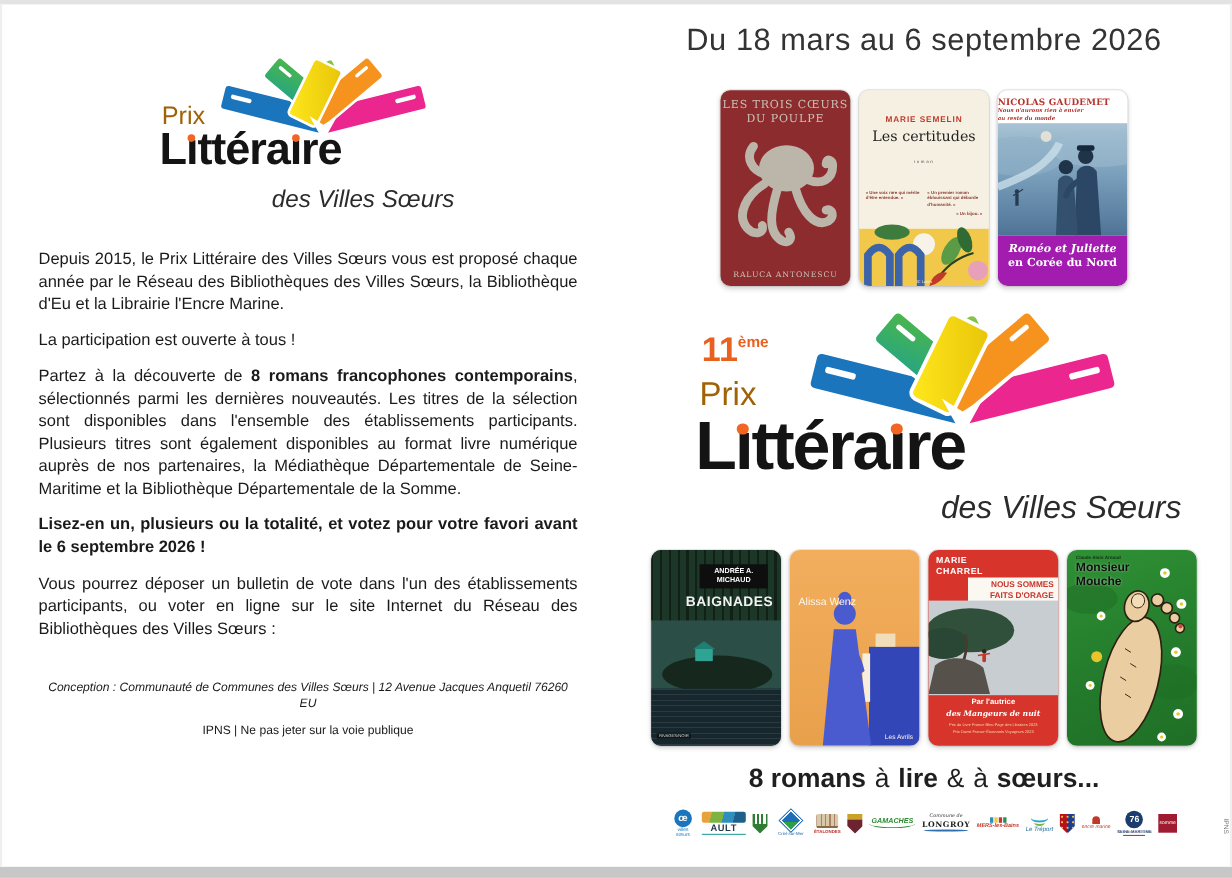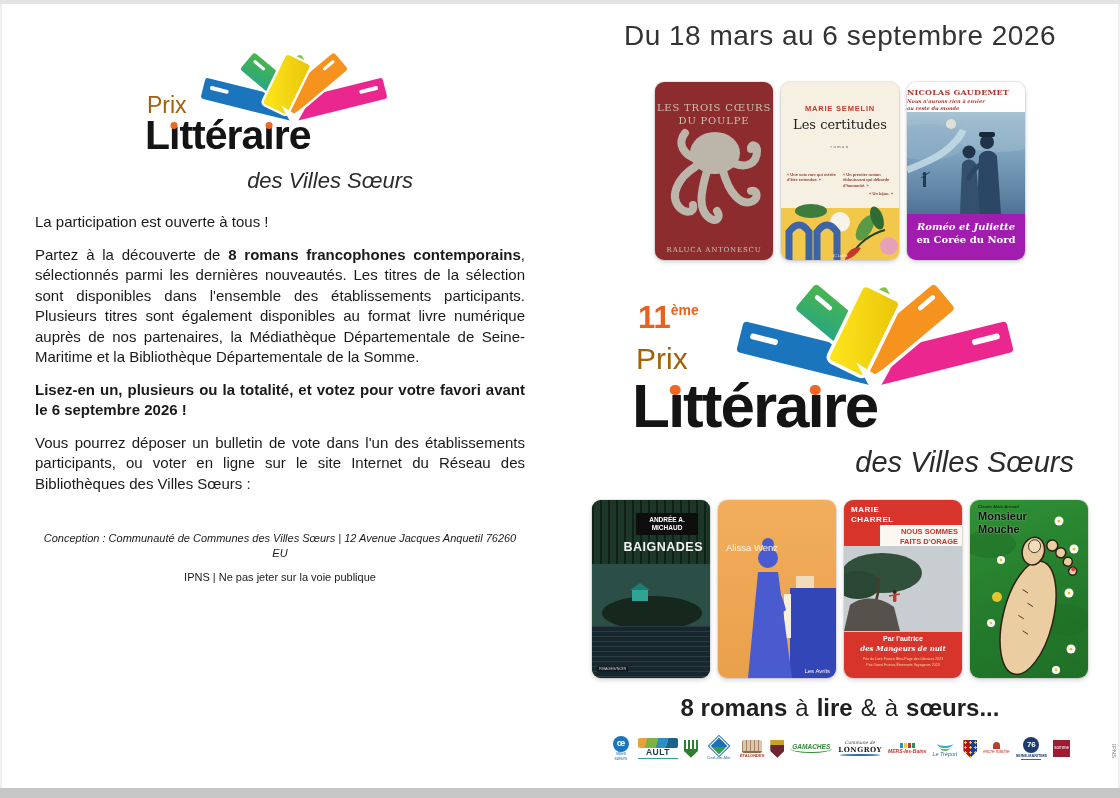--- a/index.html
+++ b/index.html
@@ -74,21 +74,21 @@
            padding:5px 7px;box-sizing:border-box}
   .b1-author{font-size:6px;color:#444;text-align:right}
   .b1-title{margin-top:3px;padding-left:32px;font-family:"DejaVu Serif",serif;font-size:9.5px;
             color:#111;text-align:right;line-height:1.25}
   .b1-roman{position:absolute;right:7px;bottom:4px;font-size:4px;letter-spacing:1px;color:#666}
   .b1-pub{position:absolute;left:7px;bottom:4px;font-size:4px;color:#2C5BA8}
   .b1-pub i{display:inline-block;width:4px;height:4px;background:#2C5BA8;margin-right:1px}
 
   
   .b2{background:#8D2C2E;text-align:center}
-  .b2-title{margin-top:20px;font-family:"DejaVu Serif",serif;font-size:10px;letter-spacing:.8px;
+  .b2-title{margin-top:8px;font-family:"DejaVu Serif",serif;font-size:10px;letter-spacing:.8px;
             color:#C8C1B4;line-height:1.25}
   .b2-oct{position:absolute;left:0;top:32px;width:118px;height:120px}
   .b2-author{position:absolute;bottom:6px;width:100%;font-family:"DejaVu Serif",serif;
              font-size:7px;letter-spacing:.8px;color:#C8C1B4}
 
   
   .b3{background:#F5F0E2;text-align:center}
   .b3-author{margin-top:22px;font-size:7.5px;font-weight:bold;letter-spacing:.8px;color:#BF3A2B}
   .b3-title{margin-top:4px;font-family:"DejaVu Serif",serif;font-size:13px;color:#222}
   .b3-roman{margin-top:12px;font-size:4px;letter-spacing:1.5px;color:#555}
@@ -255,20 +255,21 @@
     <div class="logo logo-left">
       <svg class="book" viewBox="0 0 260 100">
           <use href="#bookLogo"></use>
         </svg>
       <div class="prix">Prix</div>
       <div class="word"><span>L</span><span class="iw">ı</span><span>ttéra</span><span class="iw">ı</span><span>re</span></div>
       <div class="sub">des Villes Sœurs</div>
     </div>
 
     <div class="ltext">
+      <p class="para first">Depuis 2015, le Prix Littéraire des Villes Sœurs vous est proposé chaque année par le Réseau des Bibliothèques des Villes Sœurs, la Bibliothèque d'Eu et la Librairie l'Encre Marine.</p>
       <p class="para single">La participation est ouverte à tous !</p>
       <p class="para"><span>Partez à la découverte de </span><b>8 romans francophones contemporains</b><span>, sélectionnés parmi les dernières nouveautés. Les titres de la sélection sont disponibles dans l'ensemble des établissements participants. Plusieurs titres sont également disponibles au format livre numérique auprès de nos partenaires, la Médiathèque Départementale de Seine-Maritime et la Bibliothèque Départementale de la Somme.</span></p>
       <p class="para allbold">Lisez-en un, plusieurs ou la totalité, et votez pour votre favori avant le 6 septembre 2026 !</p>
       <p class="para">Vous pourrez déposer un bulletin de vote dans l'un des établissements participants, ou voter en ligne sur le site Internet du Réseau des Bibliothèques des Villes Sœurs :</p>
       <div class="fine c1">Conception : Communauté de Communes des Villes Sœurs  | 12 Avenue Jacques Anquetil  76260 EU</div>
       <div class="fine c2">IPNS | Ne pas jeter sur la voie publique</div>
     </div>
   </div>
 
   <div class="page right">

